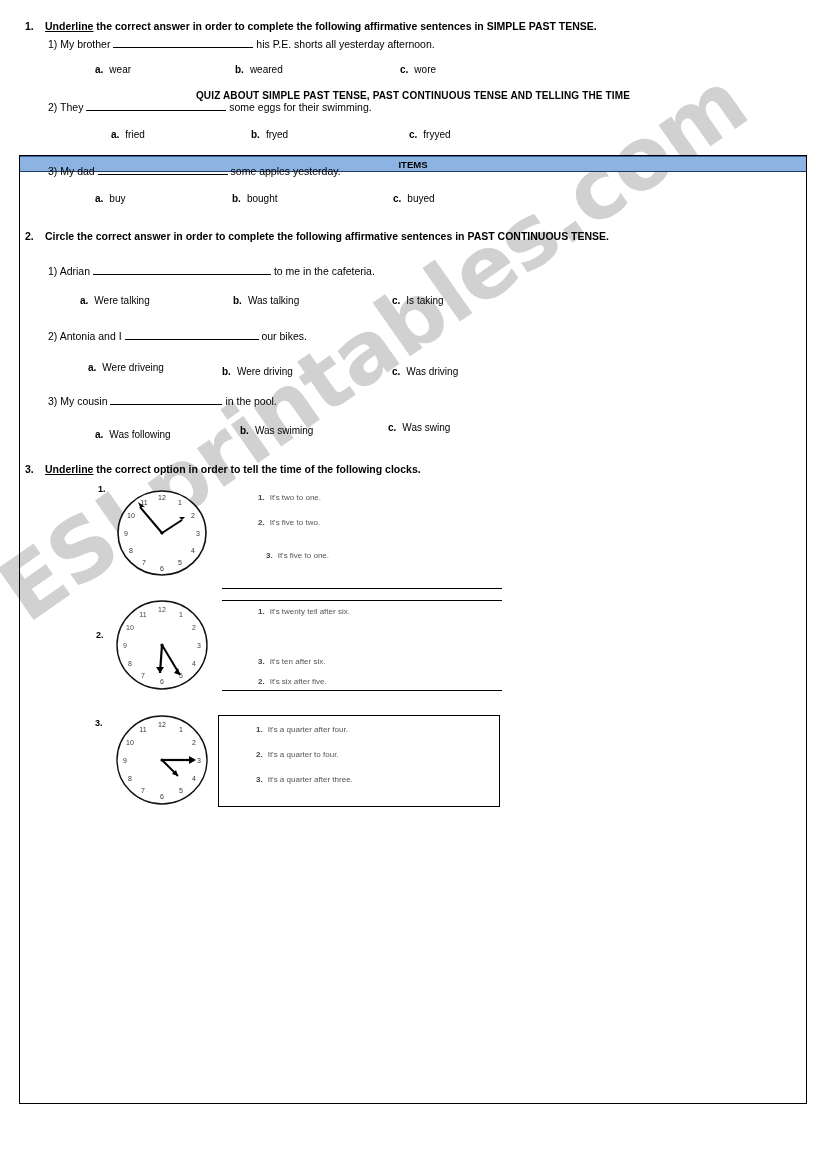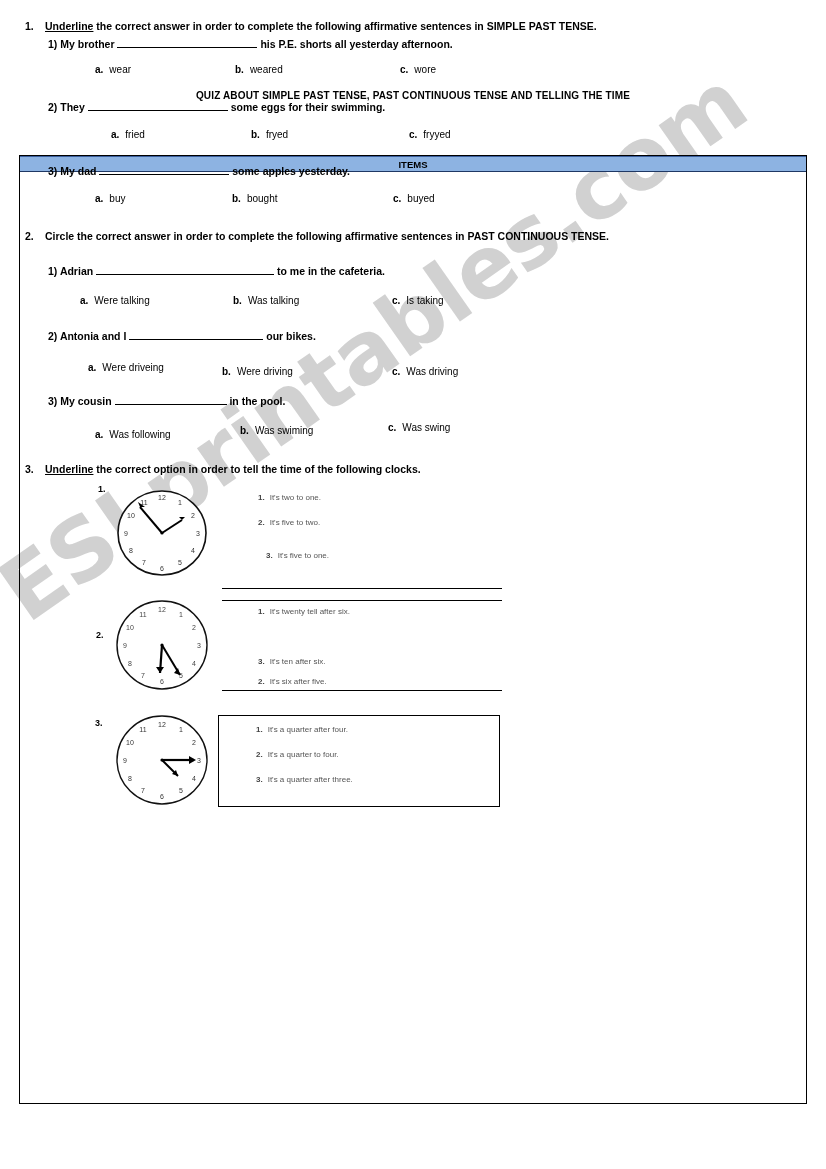--- a/index.html
+++ b/index.html
@@ -109,21 +109,21 @@
     width: 26px;
     padding-left: 6px;
     box-sizing: border-box;
     flex: 0 0 auto;
   }
   .sec-text { flex: 1 1 auto; }
   .u { text-decoration: underline; }
 
   .qline {
     font-size: 10.5px;
-    font-weight: 700;
+    font-weight: 400;
     line-height: 1.25;
     white-space: nowrap;
   }
   .blank {
     display: inline-block;
     border-bottom: 1px solid #000;
     vertical-align: baseline;
     height: 11px;
   }
 

